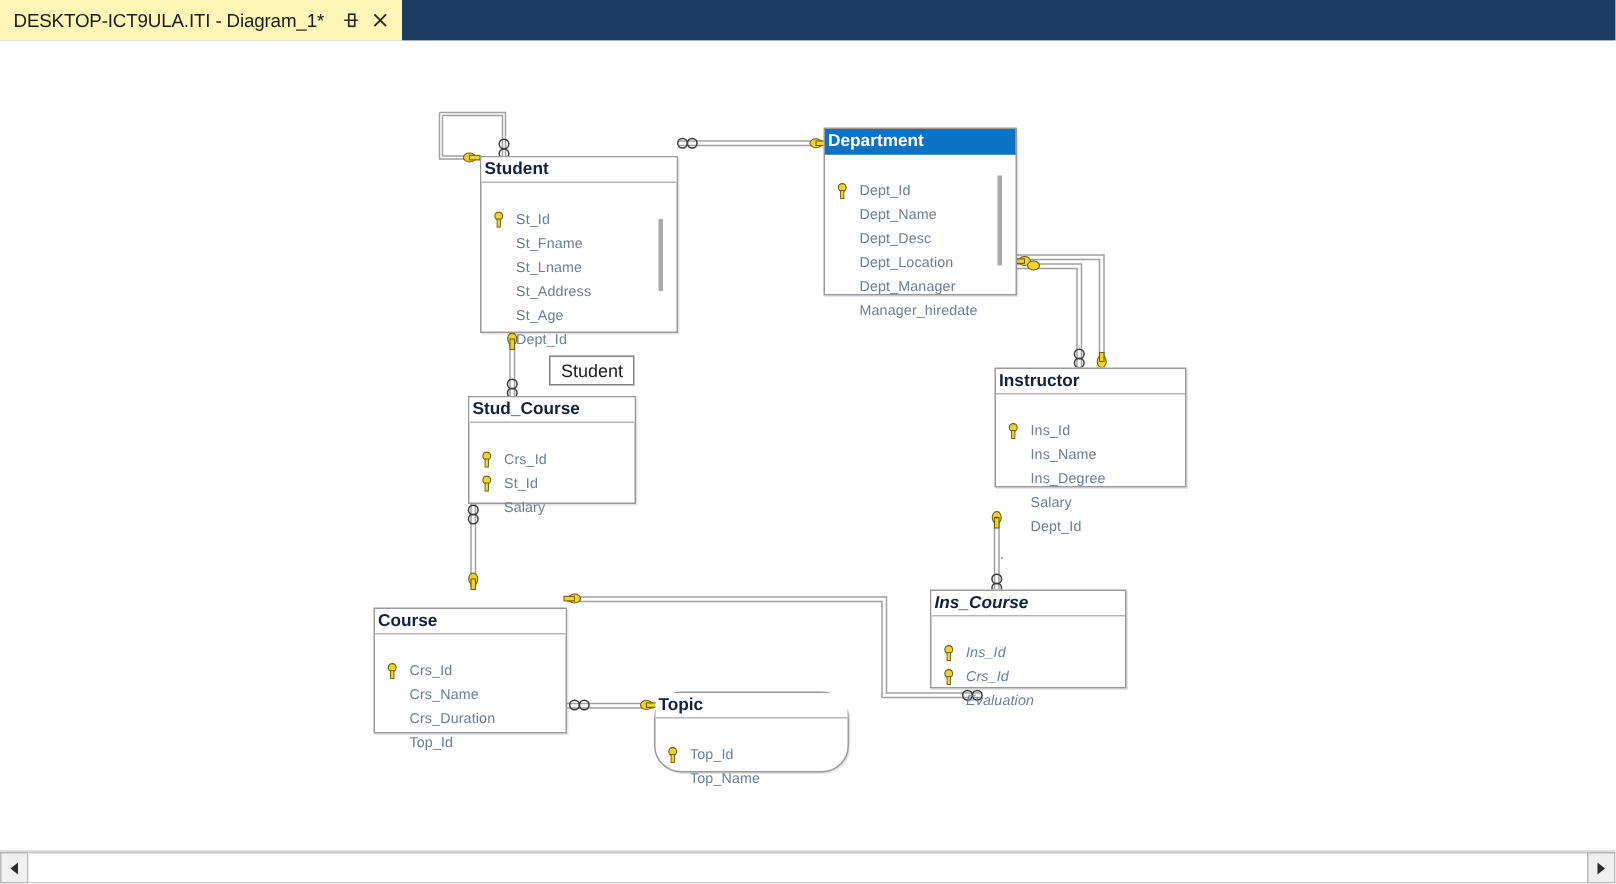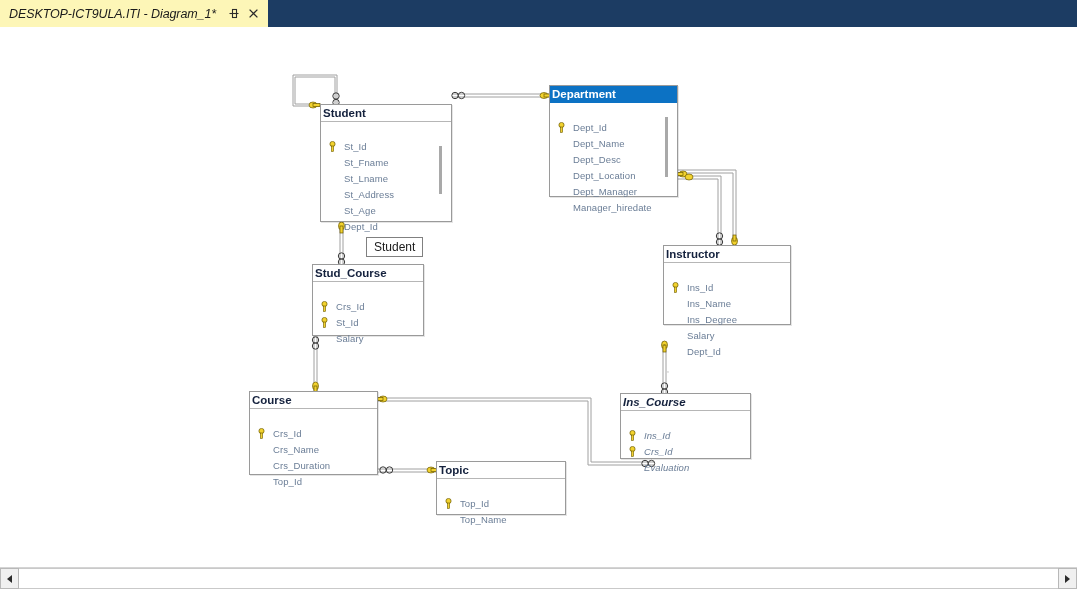--- a/index.html
+++ b/index.html
@@ -38,21 +38,21 @@
     user-select: none;
   }
   .tab.active {
     background: #fdf6b7;
     color: #1b1b1b;
   }
   .tab.inactive {
     background: #1c5288;
     color: #ffffff;
   }
-  .tab-title { letter-spacing: -0.1px; font-style: italic; }
+  .tab-title { letter-spacing: -0.1px; }
   .tab-icons {
     display: flex;
     align-items: center;
     gap: 7px;
     margin-left: 11px;
   }
   .pin-icon, .close-icon {
     width: 13px; height: 13px;
     display: inline-block;
     position: relative;
@@ -489,21 +489,21 @@
           </span>
           <span class="col-name">St_Id</span>
         </div>
         <div class="col-row">
           <span class="col-key"></span>
           <span class="col-name">Salary</span>
         </div>
       </div>
     </div>
 
-    <div class="entity" style="left:249px; top:364px; width:129px; height:84px;">
+    <div class="entity" style="left:249px; top:378px; width:129px; height:84px;">
       <div class="entity-header">Course</div>
       <div class="entity-body">
         <div class="col-row">
           <span class="col-key">
             <svg class="keyglyph" viewBox="0 0 9 11">
                 <circle cx="4.5" cy="3" r="2.6" fill="#f2d22e" stroke="#6b5a00" stroke-width="0.7"></circle>
                 <rect x="3.4" y="5" width="2.2" height="5.4" fill="#f2d22e" stroke="#6b5a00" stroke-width="0.6"></rect>
               </svg>
           </span>
           <span class="col-name">Crs_Id</span>
@@ -516,21 +516,21 @@
           <span class="col-key"></span>
           <span class="col-name">Crs_Duration</span>
         </div>
         <div class="col-row">
           <span class="col-key"></span>
           <span class="col-name">Top_Id</span>
         </div>
       </div>
     </div>
 
-    <div class="entity" style="left:436px; top:434px; width:130px; height:54px;">
+    <div class="entity" style="left:436px; top:434px; width:130px; height:54px;border-radius:18px;">
       <div class="entity-header">Topic</div>
       <div class="entity-body">
         <div class="col-row">
           <span class="col-key">
             <svg class="keyglyph" viewBox="0 0 9 11">
                 <circle cx="4.5" cy="3" r="2.6" fill="#f2d22e" stroke="#6b5a00" stroke-width="0.7"></circle>
                 <rect x="3.4" y="5" width="2.2" height="5.4" fill="#f2d22e" stroke="#6b5a00" stroke-width="0.6"></rect>
               </svg>
           </span>
           <span class="col-name">Top_Id</span>

